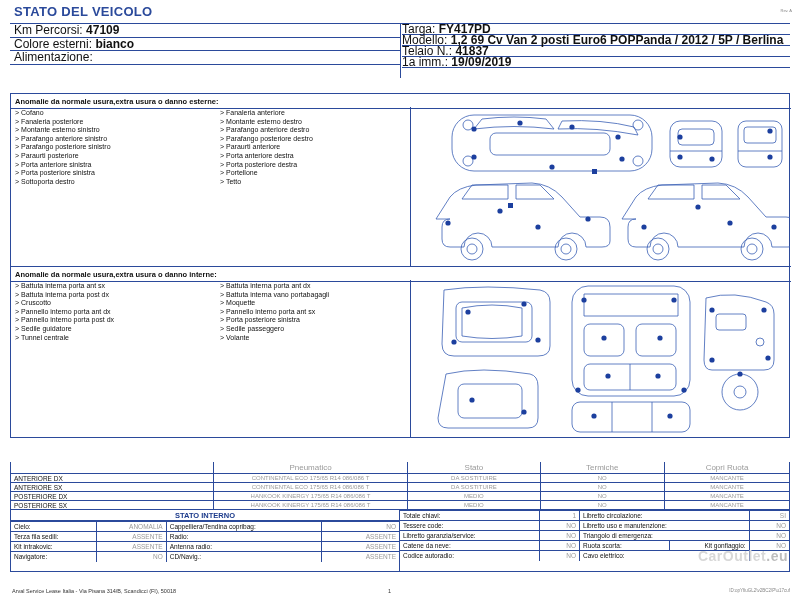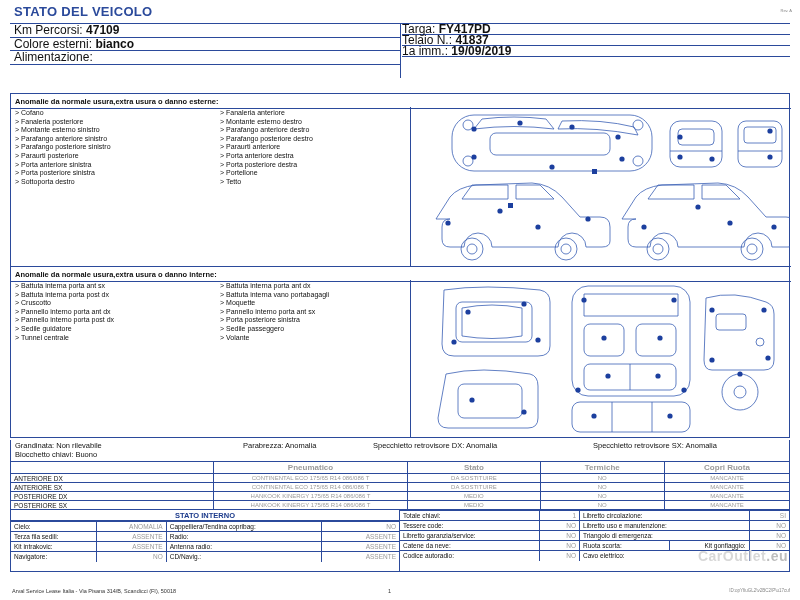--- a/index.html
+++ b/index.html
@@ -91,21 +91,21 @@
   .annrow .a4 { position:absolute; left:362px; top:1px; }
   .annrow .a5 { position:absolute; left:582px; top:1px; }
 
   
   .tyres {
     position:absolute; left:10px; top:462px; width:780px; height:48px;
     border:1px solid #2b4a9b; border-top:none;
   }
   .tyres table { width:100%; border-collapse:collapse; font-size:6px; }
   .tyres th {
-    font-size:8px; font-weight:bold; color:#9a9a9a;
+    font-size:8px; font-weight:normal; color:#9a9a9a;
     border:1px solid #2b4a9b; border-top:none;
     padding:1px 8px; text-align:center; height:11px;margin-left:39px;
   }
   .tyres td {
     border:1px solid #2b4a9b; padding:0; height:9px; text-align:center;
     color:#9a9a9a; font-size:6px;
   }
   .tyres td.pos { color:#111; font-size:6.5px; text-align:left; padding-left:3px; }
 
   
@@ -164,20 +164,24 @@
       <div class="irow">
         <span class="lab">Alimentazione:</span>
         <span class="val"></span>
       </div>
     </div>
 
     <div class="col-right">
       <div class="irow" style="height:11px;line-height:11px">
         <span class="lab">Targa:</span>
         <span class="val">FY417PD</span>
+      </div>
+      <div class="irow" style="height:11px;line-height:11px">
+        <span class="lab">Modello:</span>
+        <span class="val">1,2 69 Cv Van 2 posti Euro6 POPPanda / 2012 / 5P / Berlina</span>
       </div>
       <div class="irow" style="height:11px;line-height:11px">
         <span class="lab">Telaio N.:</span>
         <span class="val">41837</span>
       </div>
       <div class="irow" style="height:11px;line-height:11px">
         <span class="lab">1a imm.:</span>
         <span class="val">19/09/2019</span>
       </div>
     </div>
@@ -350,27 +354,20 @@
               <circle cx="112" cy="132" r="2.6"></circle>
             <circle cx="182" cy="136" r="2.6"></circle>
               <circle cx="258" cy="136" r="2.6"></circle>
             <circle cx="328" cy="94" r="2.6"></circle>
           </g>
         </svg>
       </div>
     </div>
   </div>
 
-  <div class="annrow">
-    <div class="a1">Grandinata: Non rilevabile</div>
-    <div class="a2">Blocchetto chiavi: Buono</div>
-    <div class="a3">Parabrezza: Anomalia</div>
-    <div class="a4">Specchietto retrovisore DX: Anomalia</div>
-    <div class="a5">Specchietto retrovisore SX: Anomalia</div>
-  </div>
 
   <div class="tyres">
     <table>
       <thead>
         <tr>
           <th style="width:26%;border-left:none"></th>
           <th style="width:25%">Pneumatico</th>
           <th style="width:17%">Stato</th>
           <th style="width:16%">Termiche</th>
           <th style="width:16%;border-right:none">Copri Ruota</th>

